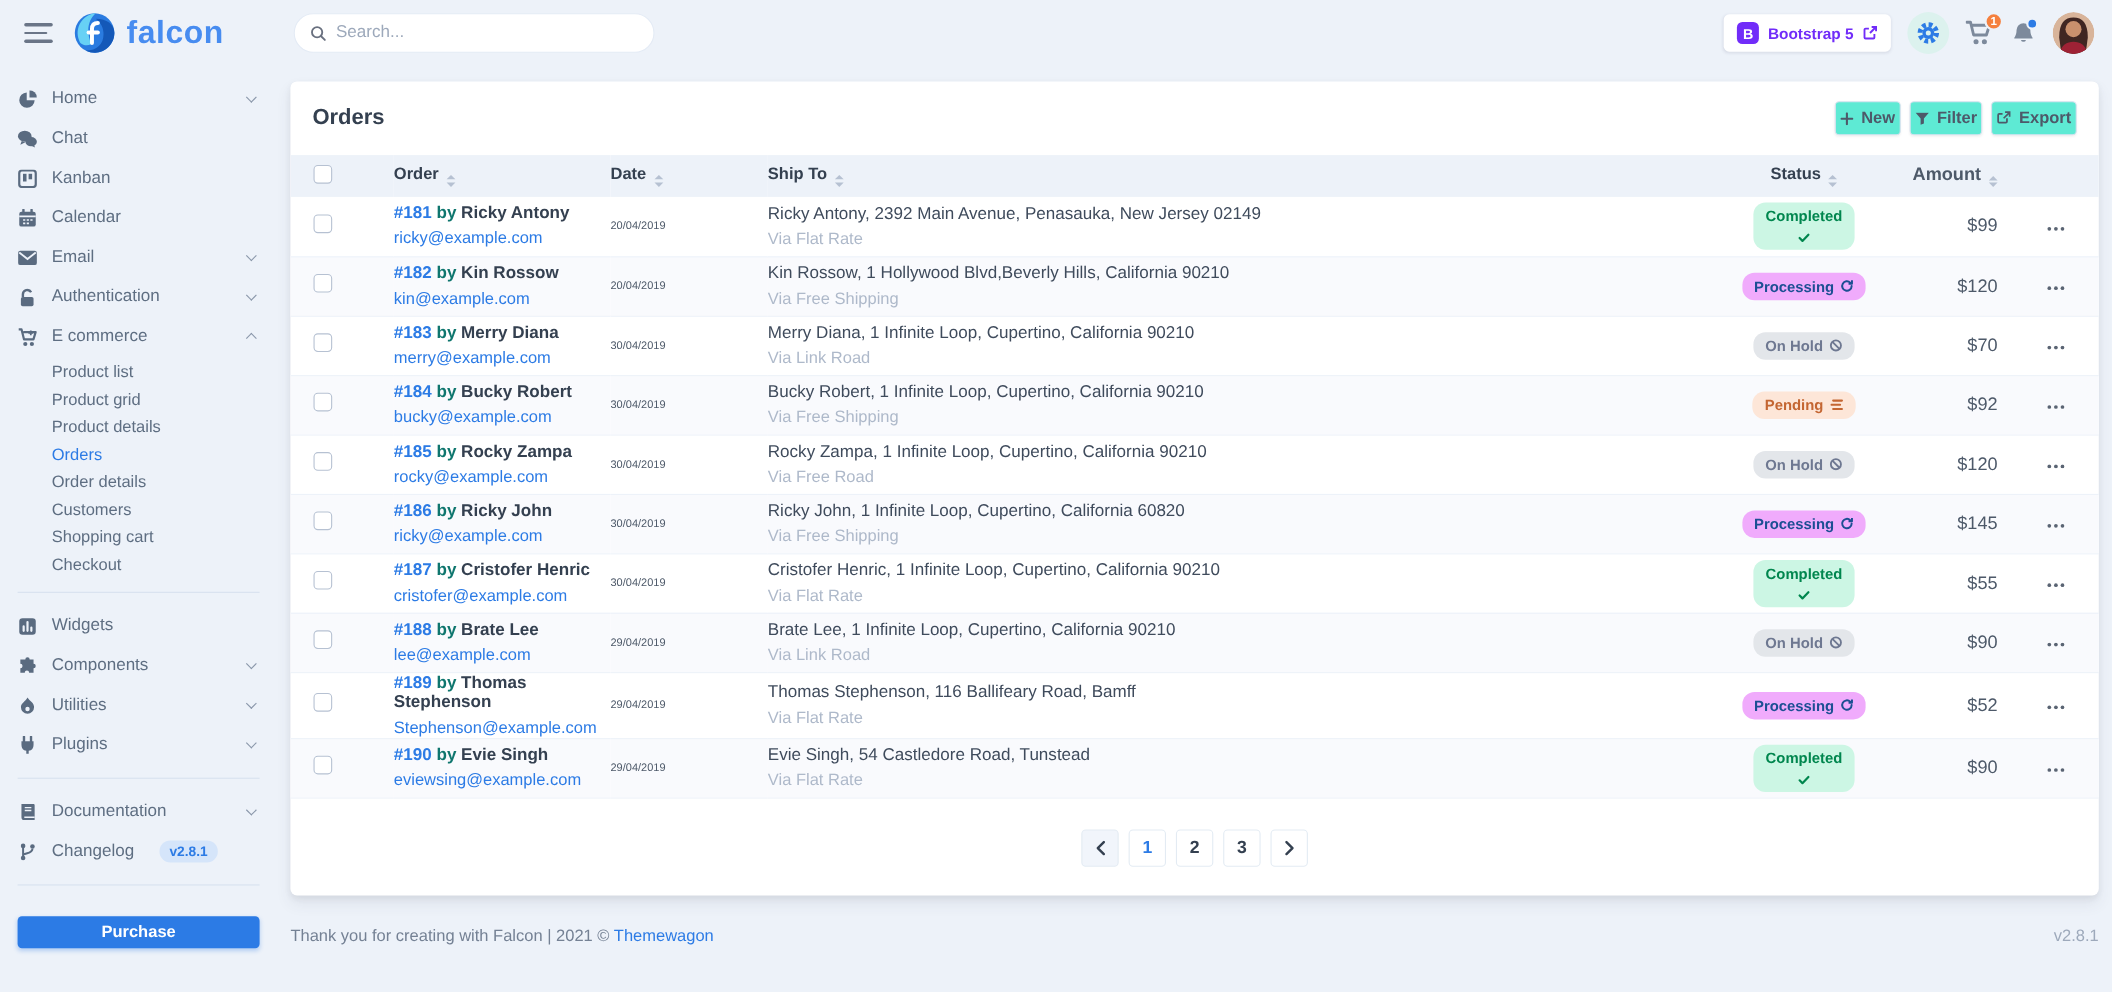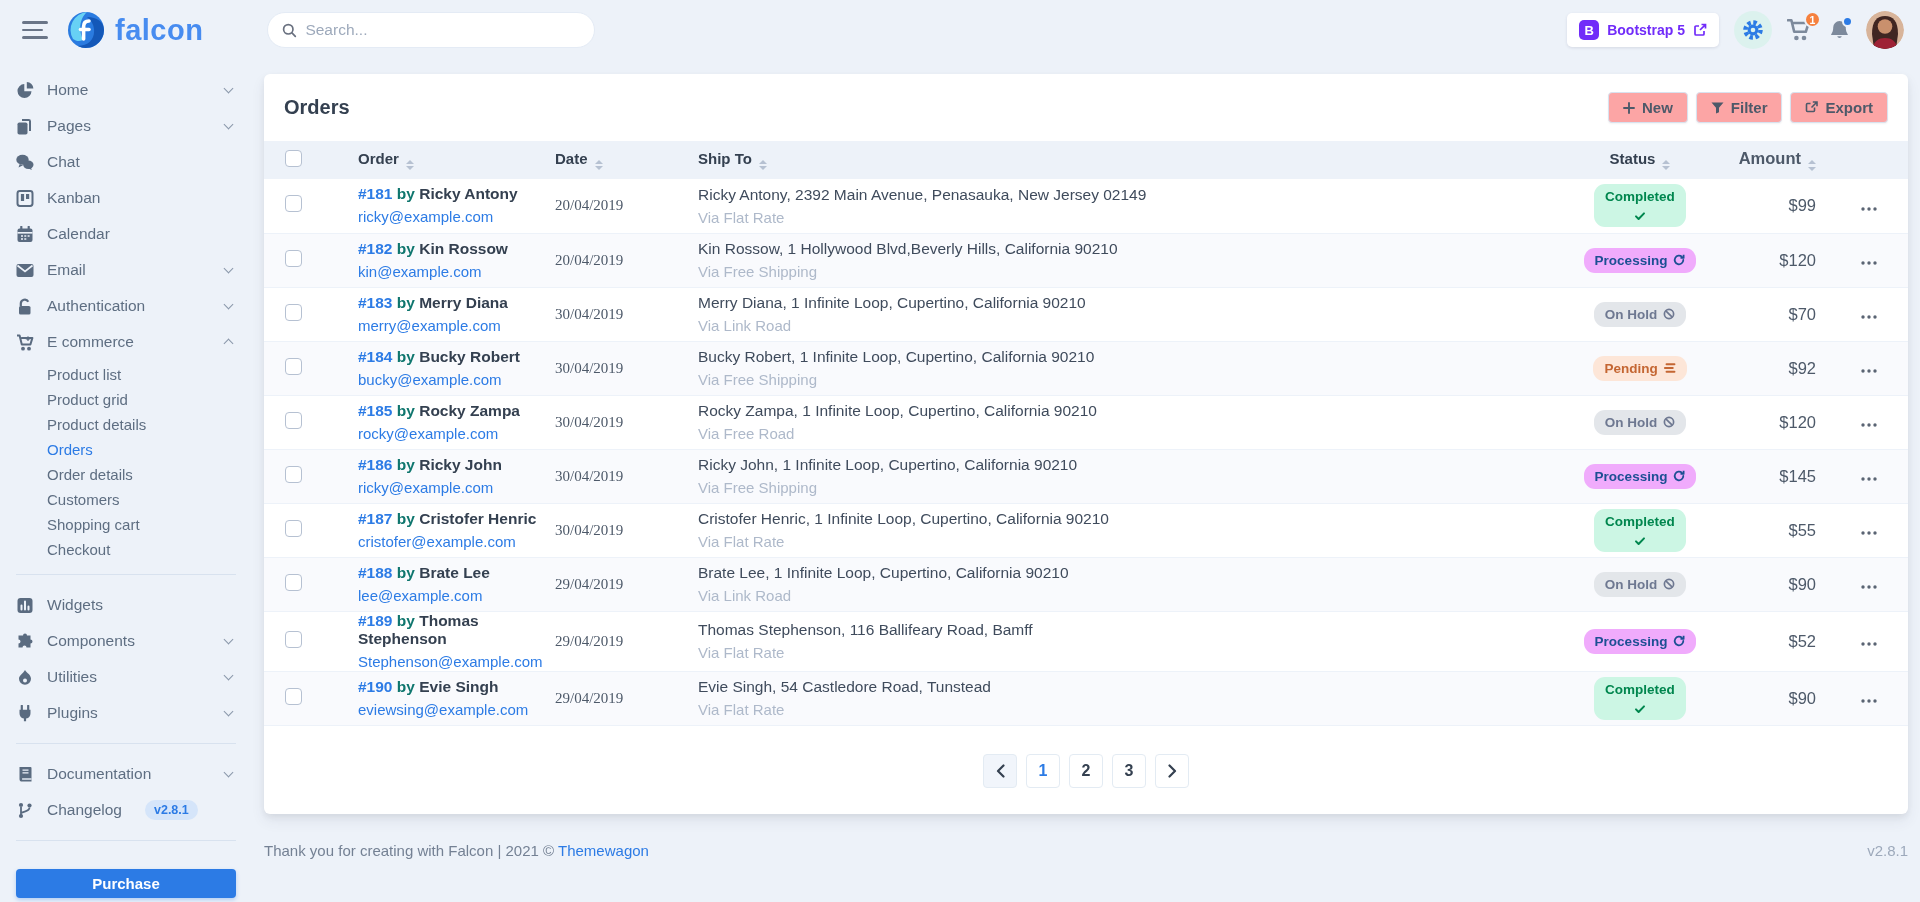--- a/index.html
+++ b/index.html
@@ -40,42 +40,42 @@
   .divider { border-top:1px solid #d8e2ef; margin:12px 0; }
   .version-badge { margin-left:10px; background:#d5e5fa; color:#2c7be5; font-size:12.5px; font-weight:700; padding:3px 9px; border-radius:10px; }
   .purchase-btn { margin-top:16px; width:100%; height:29px; background:#2c7be5; color:#fff; border:none; border-radius:4px; font-size:15px; font-weight:600; font-family:inherit; cursor:pointer; box-shadow:0 2px 4px rgba(44,123,229,.3); }
 
   
   .main { position:absolute; left:264px; top:60px; width:1656px; padding-right:12px; }
   .card { background:#fff; border-radius:6px; margin-top:14px; box-shadow:0 7px 14px 0 rgba(65,69,88,.08), 0 3px 6px 0 rgba(0,0,0,.06); overflow:hidden; }
   .card-header { display:flex; align-items:center; justify-content:space-between; padding:18px 20px; }
   .card-title { font-size:20px; font-weight:600; color:#344050; }
   .actions { display:flex; gap:8px; }
-  .btn { display:flex; align-items:center; gap:7px; background:#fca5a5; border:1px solid #d8e2ef; border-radius:4px; padding:6px 14px; font-size:15px; font-weight:600; color:#4d5969; font-family:inherit; cursor:pointer; box-shadow:0 1px 2px rgba(0,0,0,.05); }
+  .btn { display:flex; align-items:center; gap:7px; background:#5eead4; border:1px solid #d8e2ef; border-radius:4px; padding:6px 4px; font-size:15px; font-weight:600; color:#4d5969; font-family:inherit; cursor:pointer; box-shadow:0 1px 2px rgba(0,0,0,.05); }
 
   table { width:100%; border-collapse:collapse; table-layout:fixed; }
   thead th { background:#edf2f9; height:38px; font-size:15px; font-weight:700; color:#344050; text-align:left; }
   .sort { display:inline-flex; flex-direction:column; gap:2.5px; margin-left:7px; }
   .sort i { width:0; height:0; border-left:4px solid transparent; border-right:4px solid transparent; display:block; }
   .sort .up { border-bottom:4.5px solid #b6c1d2; }
   .sort .dn { border-top:4.5px solid #b6c1d2; }
   tbody tr { height:54px; border-bottom:1px solid #edf2f9; }
   tbody tr:nth-child(even) { background:#f9fafd; }
   td { vertical-align:middle; }
   .checkbox { width:17px; height:17px; border:1px solid #b6c1d2; border-radius:4px; background:#fff; display:inline-block; margin-left:21px; cursor:pointer; }
   .c-status { text-align:center; }
   .c-amount { text-align:right; padding-right:14px; font-size:16.5px; color:#4d5969; }
   .c-actions { text-align:center; }
   .l1 { font-size:15.5px; }
   .l1 .oid { color:#2c7be5; font-weight:700;margin-top:29px; }
   .l1 .by { color:#0f766e; font-weight:700; }
   .l1 .cname { color:#344050; font-weight:700; }
   .l2 { margin-top:5px; }
   .l2 a { color:#2c7be5; font-size:15px; }
-  .c-date { font-size:15px; color:#4d5969;font-family:Liberation Serif, serif; }
+  .c-date { font-size:10px; color:#4d5969; }
   .addr { font-size:15.5px; color:#3f4b5c; }
   .via { font-size:15px; color:#aeb9ca; margin-top:5px; }
   .badge { display:inline-flex; align-items:center; gap:6px; padding:5px 11px; border-radius:11px; font-size:13.5px; font-weight:700; }
   .badge.completed { background:#ccf6e4; color:#00864e;flex-direction:column; }
   .badge.processing { background:#f0abfc; color:#1c4f93; }
   .badge.on-hold { background:#e3e6ea; color:#6e7891;justify-content:flex-end; }
   .badge.pending { background:#fde6d8; color:#c46632; }
   .dots { cursor:pointer; display:inline-flex; padding:4px 6px; }
 
   .pagination { display:flex; justify-content:center; align-items:center; gap:9px; margin:28px 0 26px; }
@@ -176,28 +176,20 @@
   </div>
 </div>
 
 <div class="sidebar">
   <div class="nav-item">
     <svg class="si" width="17" height="17" viewBox="0 0 17 17">
         <path d="M7.8 2A7 7 0 1 0 15 9.2H7.8z"></path>
         <path d="M10.3 0A6.6 6.6 0 0 1 16.9 6.6H10.3z"></path>
       </svg>
     <span>Home</span>
-      <span class="chev down"></span>
-  </div>
-  <div class="nav-item">
-    <svg class="si" width="17" height="17" viewBox="0 0 17 17">
-        <rect x="1" y="4.5" width="10" height="12" rx="1.8"></rect>
-        <path d="M5.5 1h6.7A2.3 2.3 0 0 1 14.5 3.3V13h-2V3h-7z"></path>
-      </svg>
-    <span>Pages</span>
       <span class="chev down"></span>
   </div>
   <div class="nav-item">
     <svg class="si" width="18" height="17" viewBox="0 0 18 17">
         <ellipse cx="6.5" cy="5.8" rx="6.2" ry="5"></ellipse>
         <path d="M2.5 13.5l1.2-3.4 3.4 1.2z"></path>
         <ellipse cx="12.3" cy="10.8" rx="5.2" ry="4.2"></ellipse>
         <path d="M15.8 16l-1-2.8-2.8 1z"></path>
       </svg>
     <span>Chat</span>
@@ -549,21 +541,21 @@
           </tr>
 
           <tr>
             <td><span class="checkbox"></span></td>
             <td>
               <div class="l1"><a href="#" class="oid">#186</a> <span class="by">by</span> <span class="cname">Ricky John</span></div>
               <div class="l2"><a href="#">ricky@example.com</a></div>
             </td>
             <td class="c-date">30/04/2019</td>
             <td>
-              <div class="addr">Ricky John, 1 Infinite Loop, Cupertino, California 90210</div>
+              <div class="addr">Ricky John, 1 Infinite Loop, Cupertino, California 60820</div>
               <div class="via">Via Free Shipping</div>
             </td>
             <td class="c-status">
               <span class="badge processing">
                 <span>Processing</span>
 
                 <svg width="12" height="12" viewBox="0 0 12 12">
                   <path d="M10.3 6A4.3 4.3 0 1 1 9 2.9" stroke="currentColor" stroke-width="1.8" fill="none" stroke-linecap="round"></path>
                   <path d="M10.6 0.8v3.1H7.5" fill="none" stroke="currentColor" stroke-width="1.8" stroke-linejoin="round"></path>
                 </svg>

